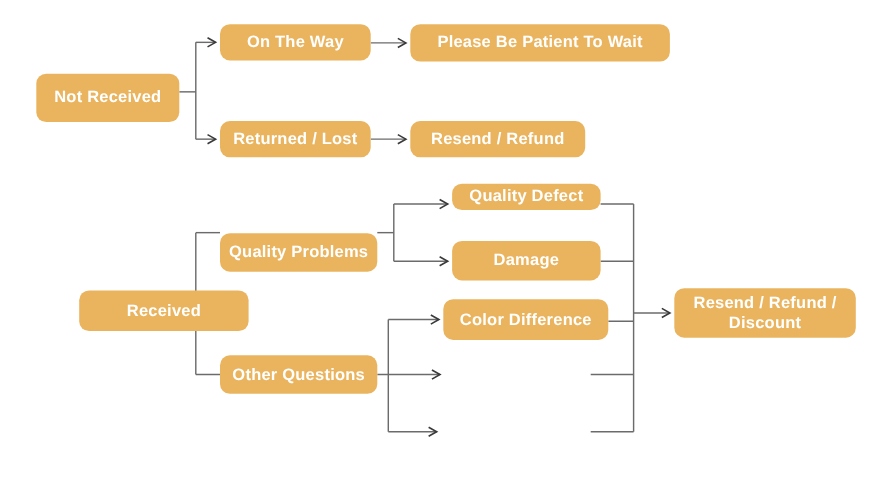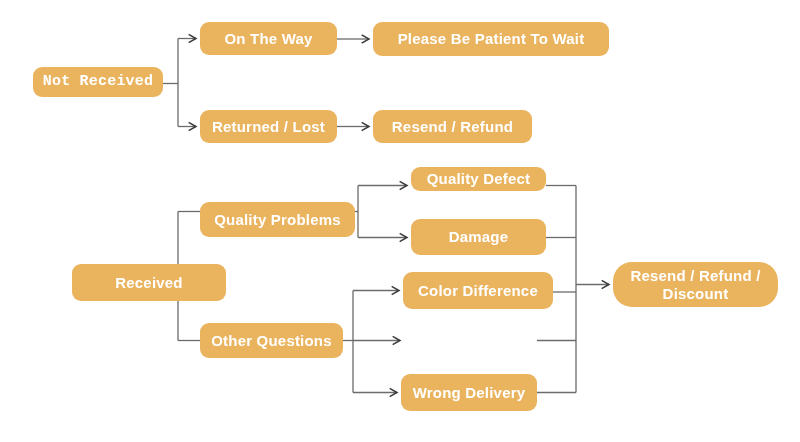--- a/index.html
+++ b/index.html
@@ -37,34 +37,34 @@
     letter-spacing: 0.2px;
     white-space: nowrap;
     line-height: 1.2;
     padding: 2px 6px;
   }
   .node.wrap {
     white-space: normal;
     padding: 2px 14px;
   }
   
-  #n-not-received      { left: 33px;  top: 67px;  width: 130px; height: 30px; font-family: Liberation Mono, monospace; }
+  #n-not-received      { left: 33px;  top: 67px;  width: 130px; height: 44px; }
   #n-on-the-way        { left: 200px; top: 22px;  width: 137px; height: 33px; }
   #n-please-wait       { left: 373px; top: 22px;  width: 236px; height: 34px; }
   #n-returned-lost     { left: 200px; top: 110px; width: 137px; height: 33px; }
   #n-resend-refund     { left: 373px; top: 110px; width: 159px; height: 33px; }
   #n-received          { left: 32px;  top: 264px; width: 154px; height: 37px; margin-left: 40px; }
-  #n-quality-problems  { left: 200px; top: 202px; width: 155px; height: 35px; }
+  #n-quality-problems  { left: 200px; top: 212px; width: 143px; height: 35px; }
   #n-other-questions   { left: 200px; top: 323px; width: 143px; height: 35px; text-align: right; }
   #n-quality-defect    { left: 411px; top: 167px; width: 135px; height: 24px; }
   #n-damage            { left: 411px; top: 219px; width: 135px; height: 36px; }
   #n-color-difference  { left: 403px; top: 272px; width: 150px; height: 37px; }
   #n-not-fit           { left: 404px; top: 322px; width: 133px; height: 36px; }
   #n-wrong-delivery    { left: 401px; top: 374px; width: 136px; height: 37px; }
-  #n-resend-discount   { left: 613px; top: 262px; width: 165px; height: 45px; border-radius: 19px; }
+  #n-resend-discount   { left: 613px; top: 262px; width: 165px; height: 45px; }
 </style>
 </head>
 <body>
 
 <div class="canvas">
 
   <svg class="wires" viewBox="0 0 800 442" xmlns="http://www.w3.org/2000/svg">
     <defs>
       <marker id="chev" viewBox="0 0 12 12" refX="10" refY="6" markerWidth="11" markerHeight="11" markerUnits="userSpaceOnUse" orient="auto">
         <path d="M2,1.5 L10,6 L2,10.5" fill="none" stroke="#3a3a3a" stroke-width="1.6"></path>
@@ -123,17 +123,16 @@
 
   <div class="node" id="n-other-questions">Other Questions</div>
 
   <div class="node" id="n-quality-defect">Quality Defect</div>
 
   <div class="node" id="n-damage">Damage</div>
 
   <div class="node" id="n-color-difference">Color Difference</div>
 
 
-  <div class="node" id="n-wrong-delivery">Wrong Delivery</div>
 
   <div class="node wrap" id="n-resend-discount">Resend / Refund / Discount</div>
 
 </div>
 
 </body></html>

